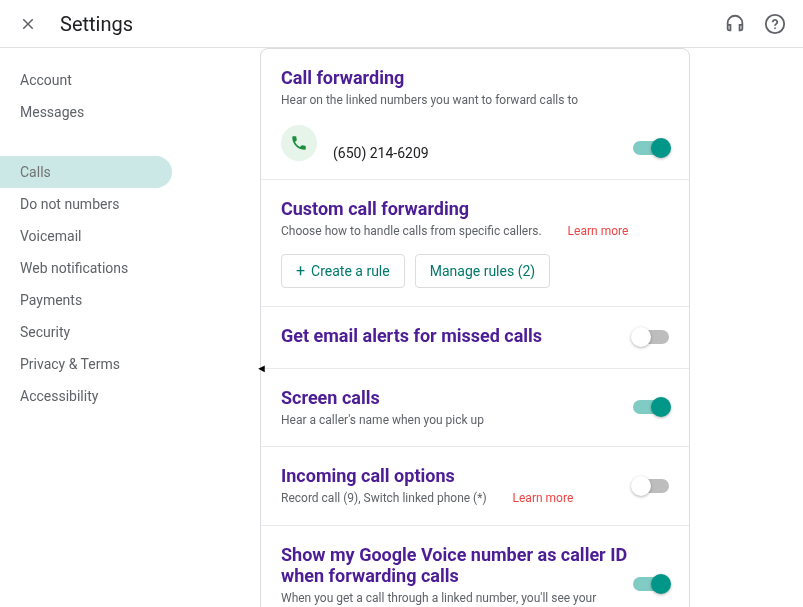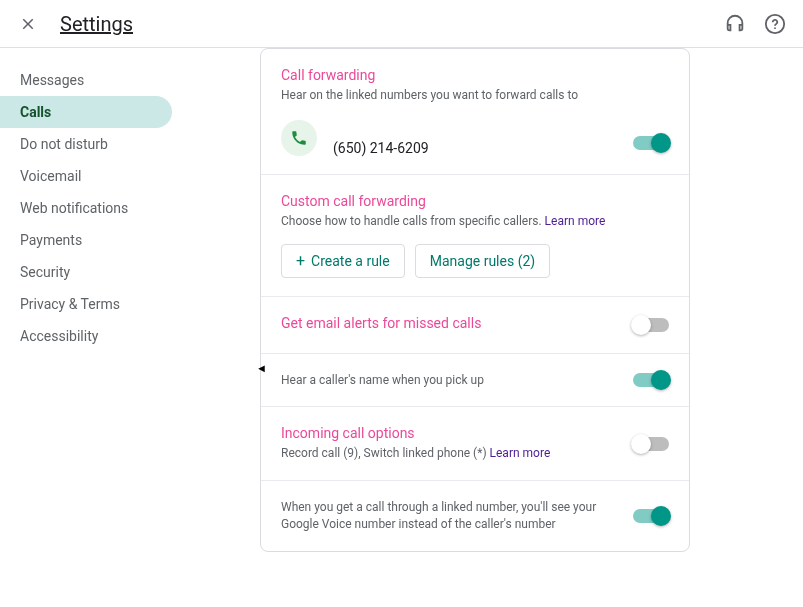--- a/index.html
+++ b/index.html
@@ -1,33 +1,33 @@
 <!DOCTYPE html>
 <html><head>
 <meta charset="utf-8">
 <style>
 * { box-sizing: border-box; margin: 0; padding: 0; }
 body { font-family: 'Google Sans', Roboto, Arial, sans-serif; font-size: 14px; color: #202124; background: #fff; }
-.header { display: flex; align-items: center; height: 48px; padding: 0 16px; border-bottom: 1px solid #e0e0e0; text-decoration: underline; }
+.header { display: flex; align-items: center; height: 48px; padding: 0 16px; border-bottom: 1px solid #e0e0e0; }
 .header-left { display: flex; align-items: center; gap: 20px; }
 .header-title { font-size: 20px; color: #202124; }
 .header-right { margin-left: auto; display: flex; gap: 16px; }
 .icon-btn { width: 24px; height: 24px; display: flex; align-items: center; justify-content: center; cursor: pointer; color: #5f6368; }
 .layout { display: flex; }
 .sidebar { width: 180px; padding: 16px 0; }
 .sidebar-item { padding: 8px 20px; font-size: 14px; color: #5f6368; cursor: pointer; border-radius: 0 20px 20px 0; margin-right: 8px; }
-.sidebar-item.active { background: #cce8e6; color: #14532d; font-weight: 700; }
+.sidebar-item.active { background: #cce8e6; color: #737373; font-weight: 400; margin-top: 28px; }
 .main { flex: 1; padding: 0 20px 40px 80px; }
 .card { background: #fff; border: 1px solid #dadce0; border-radius: 8px; max-width: 430px; }
 .section { padding: 18px 20px; border-bottom: 1px solid #e8eaed; position: relative; }
 .section:last-child { border-bottom: none; }
-.section-title { font-size: 14px; font-weight: 400; color: #ec4899; margin-bottom: 4px; }
+.section-title { font-size: 18px; font-weight: 700; color: #4c1d95; margin-bottom: 4px; }
 .section-sub { font-size: 12px; color: #5f6368; line-height: 1.4; }
 .section-sub.narrow { max-width: 320px; }
-.link { color: #4c1d95; cursor: pointer; }
+.link { color: #ef4444; cursor: pointer; margin-left: 23px; }
 .phone-row { display: flex; align-items: flex-end; gap: 16px; margin-top: 16px; }
 .phone-circle { width: 36px; height: 36px; border-radius: 50%; background: #e6f4ea; display: flex; align-items: center; justify-content: center; color: #1e8e3e; }
 .phone-num { font-size: 14px; color: #202124; }
 .button-row { display: flex; gap: 10px; margin-top: 14px; }
 .btn { border: 1px solid #dadce0; background: #fff; border-radius: 4px; padding: 8px 14px; font-size: 14px; color: #00796b; cursor: pointer; display: inline-flex; align-items: center; gap: 6px; font-family: inherit; }
 .btn .plus { font-size: 16px; line-height: 1; }
 .toggle { position: absolute; right: 20px; top: 50%; transform: translateY(-50%); width: 36px; height: 14px; border-radius: 7px; cursor: pointer; }
 .toggle.phone-toggle { top: auto; bottom: 24px; transform: none; }
 .toggle-track { width: 100%; height: 100%; border-radius: 7px; }
 .toggle-knob { position: absolute; width: 20px; height: 20px; border-radius: 50%; top: -3px; box-shadow: 0 1px 3px rgba(0,0,0,0.3); }
@@ -60,23 +60,24 @@
       <svg width="22" height="22" viewBox="0 0 24 24">
           <circle cx="12" cy="12" r="10" fill="none" stroke="currentColor" stroke-width="2"></circle>
           <path fill="currentColor" d="M12 17.5a1 1 0 100-2 1 1 0 000 2zM12 6.5c-1.93 0-3.5 1.57-3.5 3.5h2c0-.83.67-1.5 1.5-1.5s1.5.67 1.5 1.5c0 1.5-2.5 1.5-2.5 4h2c0-1.5 2.5-1.75 2.5-4 0-1.93-1.57-3.5-3.5-3.5z"></path>
         </svg>
     </div>
   </div>
 </div>
 
 <div class="layout">
   <div class="sidebar" id="sidebar">
+      <div class="sidebar-item">Account</div>
       <div class="sidebar-item">Messages</div>
       <div class="sidebar-item active">Calls</div>
-      <div class="sidebar-item">Do not disturb</div>
+      <div class="sidebar-item">Do not numbers</div>
       <div class="sidebar-item">Voicemail</div>
       <div class="sidebar-item">Web notifications</div>
       <div class="sidebar-item">Payments</div>
       <div class="sidebar-item">Security</div>
       <div class="sidebar-item">Privacy &amp; Terms</div>
       <div class="sidebar-item">Accessibility</div>
     </div>
 
   <div class="main">
     <div class="card">
@@ -114,37 +115,39 @@
 
       <div class="section">
         <div class="section-title">Get email alerts for missed calls</div>
         <div class="toggle off">
           <div class="toggle-track"></div>
             <div class="toggle-knob"></div>
         </div>
       </div>
 
       <div class="section">
+        <div class="section-title">Screen calls</div>
         <div class="section-sub">Hear a caller's name when you pick up</div>
         <div class="toggle on">
           <div class="toggle-track"></div>
             <div class="toggle-knob"></div>
         </div>
       </div>
 
       <div class="section">
         <div class="section-title">Incoming call options</div>
         <div class="section-sub"><span>Record call (9), Switch linked phone (*) </span><span class="link">Learn more</span></div>
         <div class="toggle off">
           <div class="toggle-track"></div>
             <div class="toggle-knob"></div>
         </div>
       </div>
 
       <div class="section">
+        <div class="section-title">Show my Google Voice number as caller ID when forwarding calls</div>
         <div class="section-sub narrow">When you get a call through a linked number, you'll see your Google Voice number instead of the caller's number</div>
         <div class="toggle on">
           <div class="toggle-track"></div>
             <div class="toggle-knob"></div>
         </div>
       </div>
 
     </div>
 
   </div>

